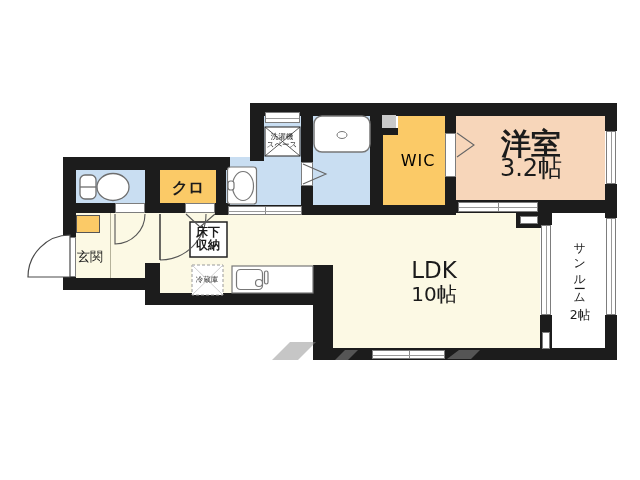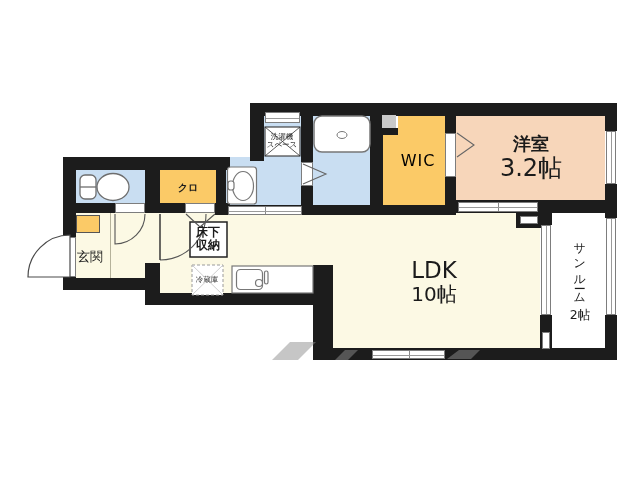--- a/index.html
+++ b/index.html
@@ -152,30 +152,30 @@
 
     <g fill="#8e8e8e" opacity="0.5">
       <polygon points="272,360 290,342 316,342 298,360"></polygon>
       <polygon points="335,360 345,350 358,350 348,360"></polygon>
       <polygon points="447,359 459,350 480,350 471,359"></polygon>
     </g>
   </svg>
 
   <div class="lbl" style="left:90px;top:257px;font-size:13px;font-weight:400">玄関</div>
 
-  <div class="lbl" style="left:188px;top:188px;font-size:10px;font-weight:600">クロ</div>
+  <div class="lbl" style="left:188px;top:188px;font-size:16px;font-weight:600">クロ</div>
 
   <div class="lbl" style="left:282px;top:141px;font-size:7.5px">
     <span>洗濯機</span>
     <span>スペース</span>
   </div>
 
   <div class="lbl" style="left:418px;top:161px;font-size:16px;letter-spacing:1px;color:#000000">WIC</div>
 
-  <div class="lbl" style="left:531px;top:144px;font-size:18px;font-weight:600">洋室</div>
+  <div class="lbl" style="left:531px;top:144px;font-size:30px;font-weight:600">洋室</div>
   <div class="lbl" style="left:531px;top:168px;font-size:24px;font-weight:400">3.2帖</div>
 
   <div class="lbl" style="left:434px;top:271px;font-size:23px;font-weight:500">LDK</div>
   <div class="lbl" style="left:434px;top:294px;font-size:20px;font-weight:500">10帖</div>
 
   <div class="lbl v-text" style="left:579px;top:267px;font-size:12px">サンルーム</div>
   <div class="lbl" style="left:580px;top:315px;font-size:12.5px">2帖</div>
 
   <div class="lbl" style="left:208px;top:239px;font-size:12px;font-weight:600">
     <span>床下</span>

